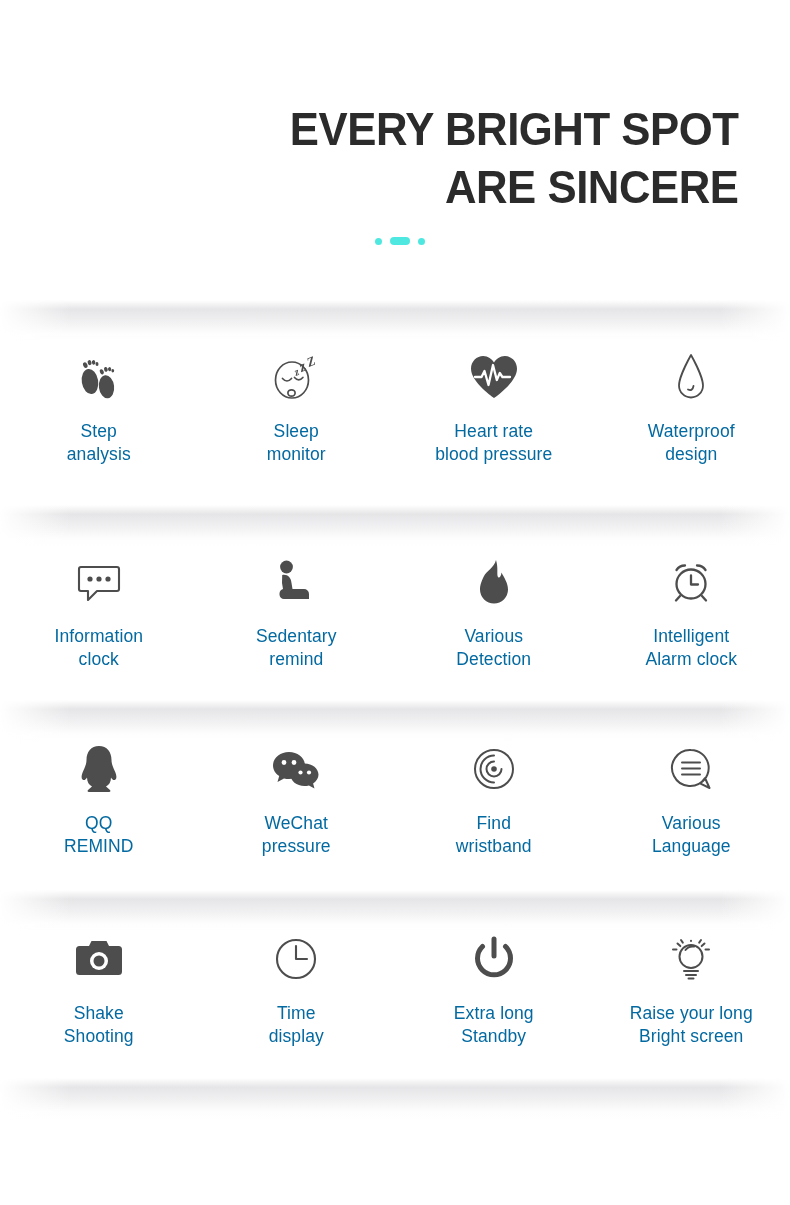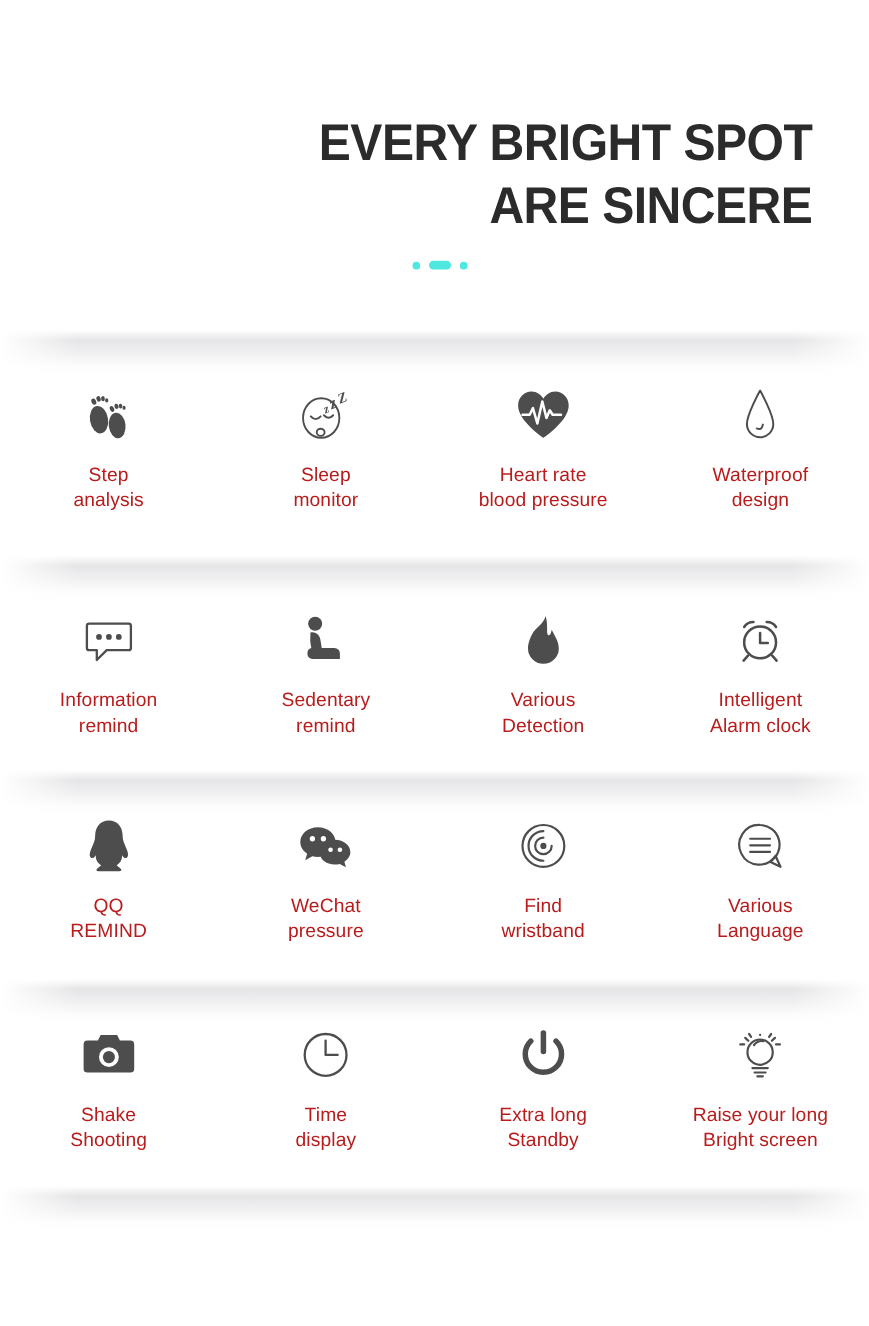--- a/index.html
+++ b/index.html
@@ -73,21 +73,21 @@
     display:flex;
     align-items:center;
     justify-content:center;
   }
   .icon-wrap svg { display:block; }
   .label {
     margin-top:14px;
     text-align:center;
     font-size:17.5px;
     line-height:23px;
-    color:#b91c1c;
+    color:#0369a1;
     font-weight:400;
     white-space:pre-line;
     letter-spacing:0.1px;
   }
 </style>
 </head>
 <body>
 
 <div class="page">
 
@@ -172,21 +172,21 @@
     <div class="cell">
       <div class="icon-wrap">
         <svg width="52" height="48" viewBox="0 0 52 48" fill="none" stroke="#4d4d4d" stroke-width="2.1">
           <path d="M8 9 h36 a2 2 0 0 1 2 2 v20 a2 2 0 0 1 -2 2 h-20 l-9 9 v-9 h-7 a2 2 0 0 1 -2 -2 v-20 a2 2 0 0 1 2 -2 Z" stroke-linejoin="round"></path>
           <circle cx="17" cy="21" r="2.6" fill="#4d4d4d" stroke="none"></circle>
           <circle cx="26" cy="21" r="2.6" fill="#4d4d4d" stroke="none"></circle>
           <circle cx="35" cy="21" r="2.6" fill="#4d4d4d" stroke="none"></circle>
         </svg>
       </div>
       <div class="label">Information
-remind</div>
+clock</div>
     </div>
 
     <div class="cell">
       <div class="icon-wrap">
         <svg width="52" height="48" viewBox="0 0 52 48" fill="#4d4d4d">
           <circle cx="16.5" cy="9" r="6.4"></circle>
           <path d="M12.2 17 C17.5 16 21 19.5 21.5 25 L23 34 h-9.5 L12 25 Z"></path>
           <path d="M14 31 h20 a5 5 0 0 1 5 5 v5 h-25 a4.5 4.5 0 0 1 -4.5 -4.5 v-1 A4.5 4.5 0 0 1 14 31 Z"></path>
         </svg>
       </div>

